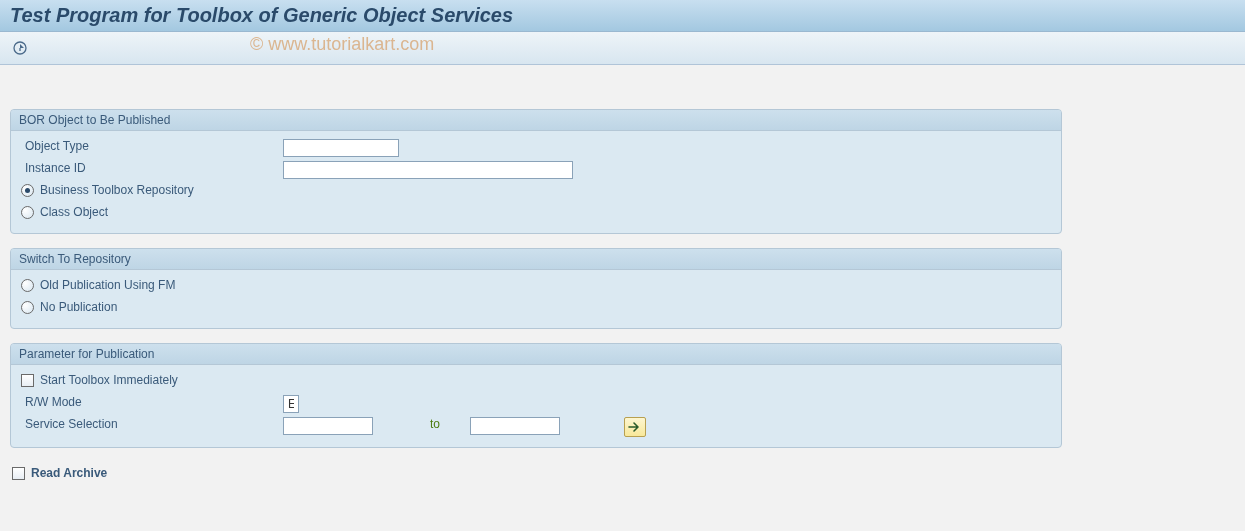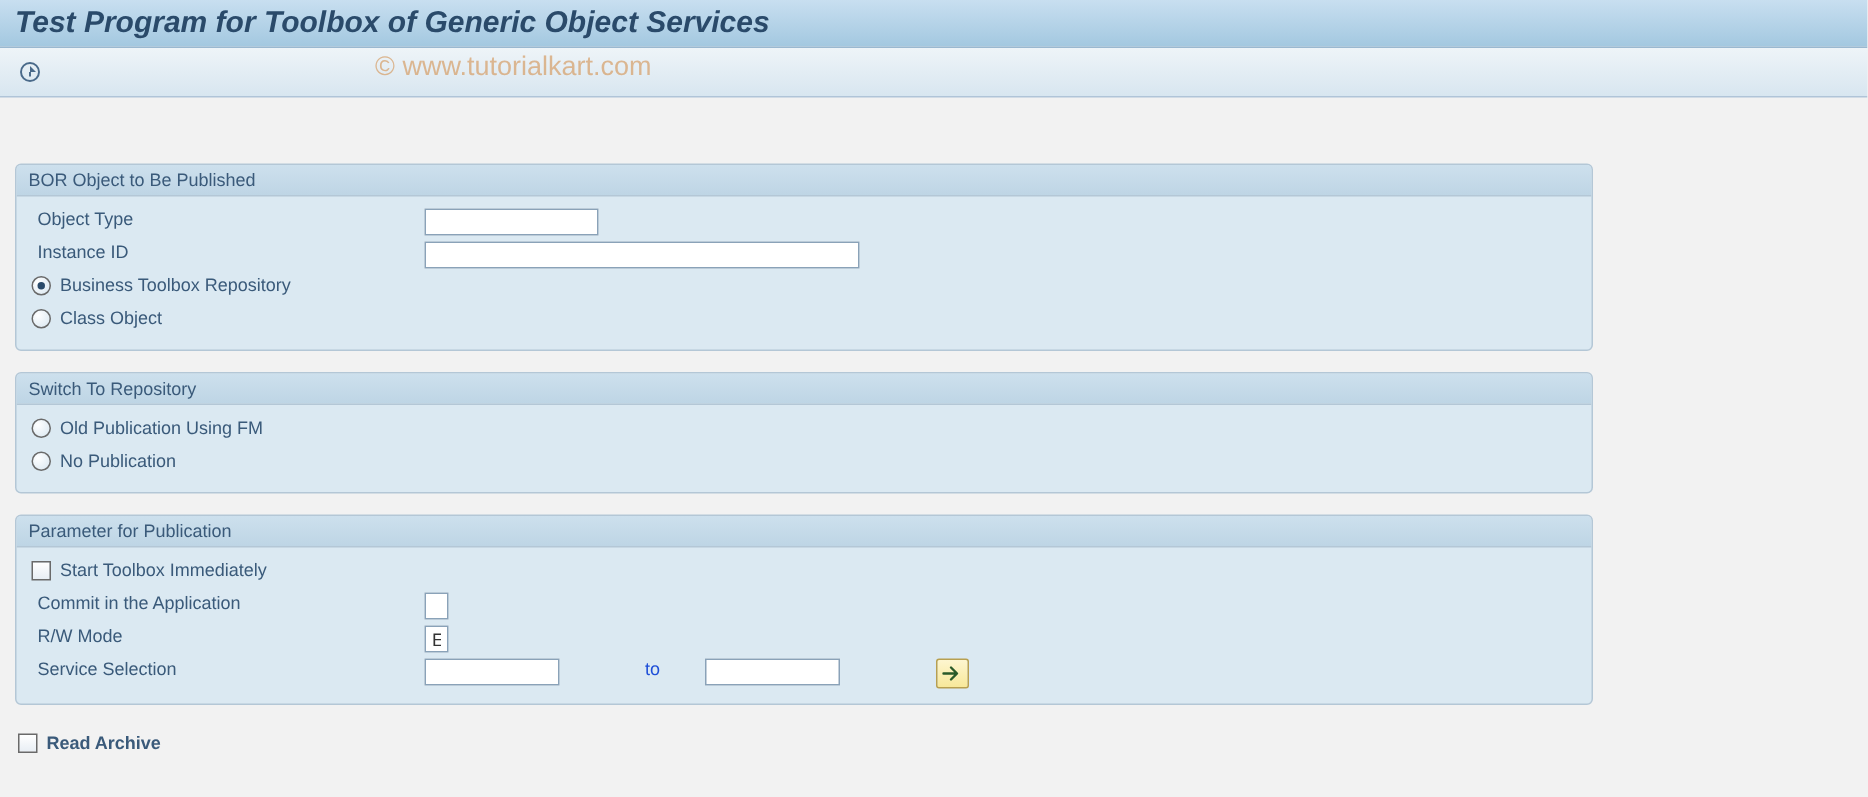--- a/index.html
+++ b/index.html
@@ -136,21 +136,21 @@
       font-size: 12px;
       color: #333;
       vertical-align: middle;
     }
     .w-small { width: 16px; text-align: left; }
     .w-obj { width: 116px; }
     .w-inst { width: 290px; }
     .w-sel { width: 90px; }
     
     .to-label {
-      color: #1d4ed8;
+      color: #4d7c0f;
       margin: 0 18px 0 45px;
     }
     
     
     .multi-btn {
       width: 22px;
       height: 20px;
       background: linear-gradient(to bottom, #fdf6d0, #f8e89a);
       border: 1px solid #b8a050;
       display: inline-flex;
@@ -237,24 +237,20 @@
   <div class="group">
     <div class="group-title">Parameter for Publication</div>
     <div class="group-body">
       <div class="row">
         <span class="label">
           <span class="checkbox"></span>
           <span>Start Toolbox Immediately</span>
         </span>
       </div>
       <div class="row">
-        <span class="label label-indent">Commit in the Application</span>
-        <input class="input-text w-small" value="" style="">
-      </div>
-      <div class="row">
         <span class="label label-indent">R/W Mode</span>
         <input class="input-text w-small" value="E" style="">
       </div>
       <div class="row">
         <span class="label label-indent">Service Selection</span>
         <input class="input-text w-sel" value="" style="">
         <span class="to-label">to</span>
         <input class="input-text w-sel" value="" style="">
         <span class="multi-btn">
           <svg width="14" height="12" viewBox="0 0 14 12">

